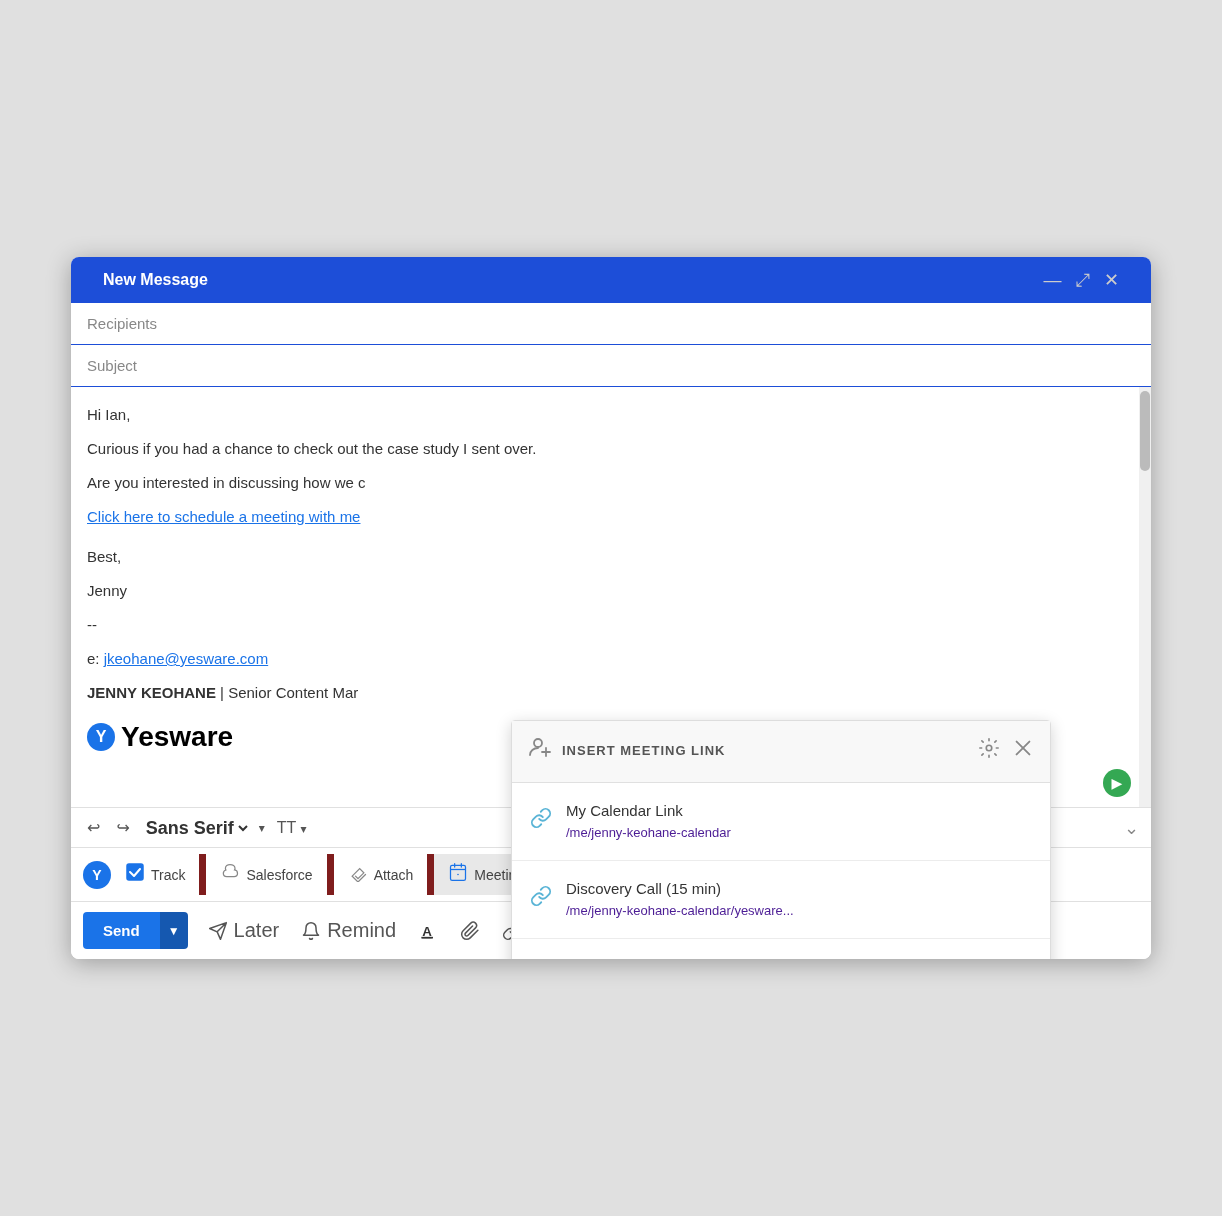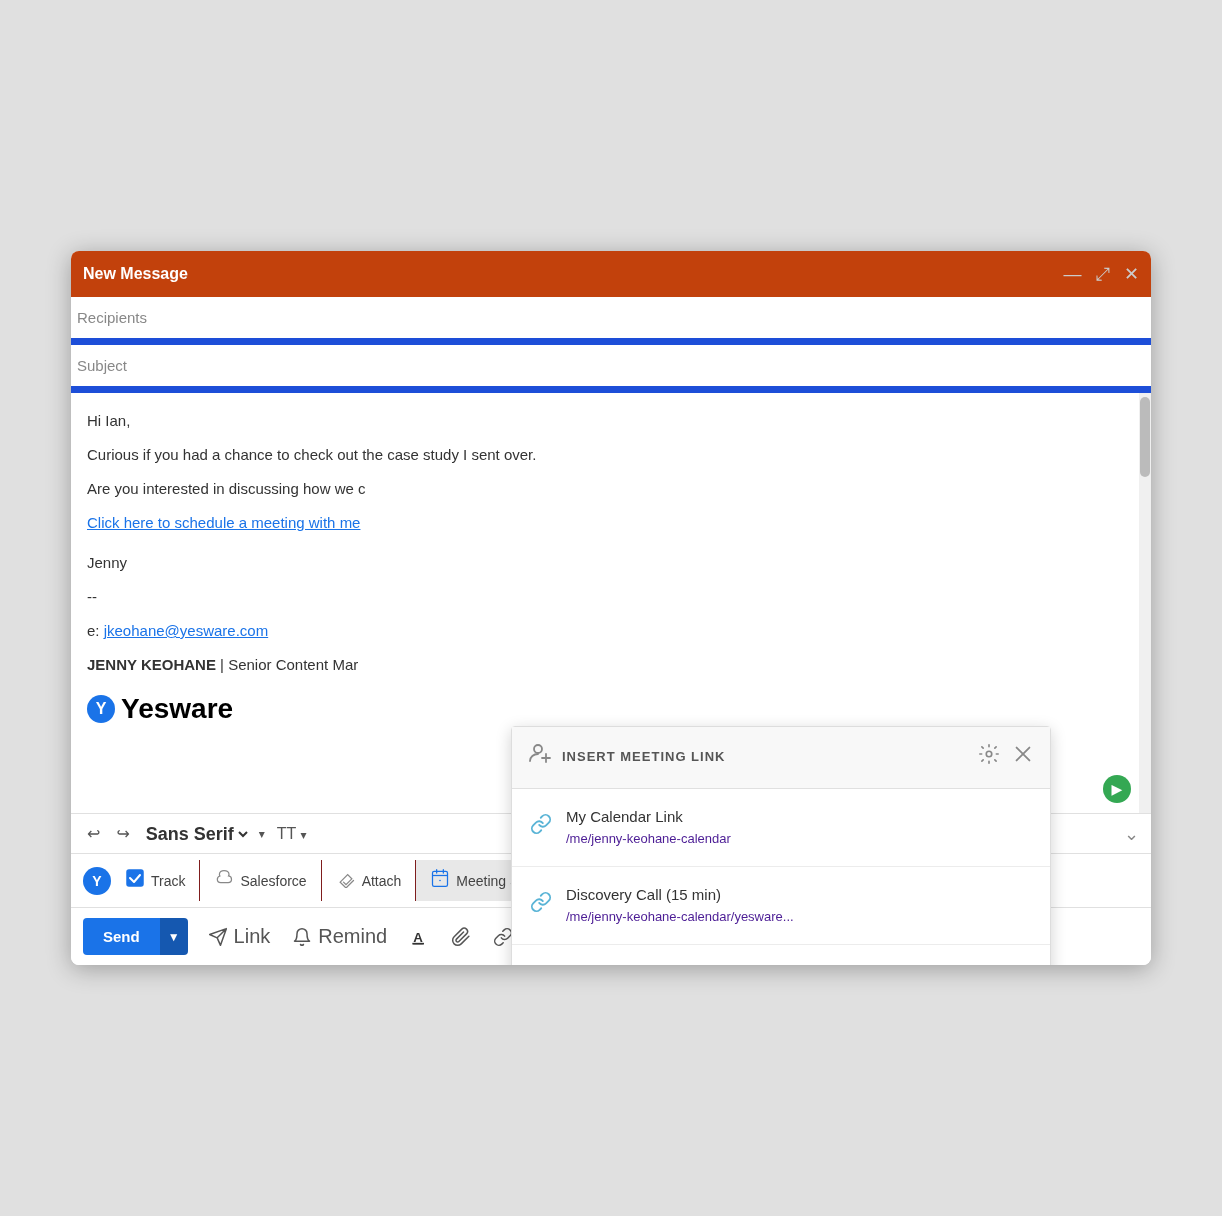--- a/index.html
+++ b/index.html
@@ -13,23 +13,23 @@
     }
     .compose-window {
       width: 1080px;
       background: #fff;
       border-radius: 8px;
       box-shadow: 0 4px 24px rgba(0,0,0,0.3);
       overflow: hidden;
       position: relative;
     }
     .title-bar {
-      background: #c2410c;
+      background: #1d4ed8;
       color: #fff;
-      padding: 12px 12px;
+      padding: 12px 32px;
       display: flex;
       align-items: center;
       justify-content: space-between;
       text-align: center;
     }
     .title-bar-title {
       font-size: 16px;
       font-weight: 600;
     }
     .title-bar-controls {
@@ -38,22 +38,22 @@
       align-items: center;
     }
     .title-bar-controls span {
       cursor: pointer;
       font-size: 18px;
       color: #ccc;
     }
     .field-row {
       display: flex;
       align-items: center;
-      padding: 12px 6px;
-      border-bottom: 7px solid #1d4ed8;
+      padding: 12px 16px;
+      border-bottom: 1px solid #1d4ed8;
     }
     .field-label {
       color: #888;
       font-size: 15px;
       min-width: 80px;
     }
     .field-input {
       flex: 1;
       border: none;
       outline: none;
@@ -227,21 +227,21 @@
     .action-btn {
       display: flex;
       align-items: center;
       gap: 6px;
       padding: 8px 14px;
       font-size: 14px;
       color: #444;
       cursor: pointer;
       border: none;
       background: none;
-      border-right: 1px solid #7f1d1d;
+      border-right: 7px solid #7f1d1d;
     }
     .action-btn:last-child {
       border-right: none;
     }
     .action-btn.active {
       background: #e8e8e8;
     }
     .action-btn .btn-icon {
       font-size: 18px;
     }
@@ -351,20 +351,21 @@
     <div class="compose-body-text">
       <p>Hi Ian,</p>
       <p>Curious if you had a chance to check out the case study I sent over.</p>
       <p>
         <span>Are you interested in discussing how we c</span>
       </p>
       <p>
         <a href="#">Click here to schedule a meeting with me</a>
       </p>
       <div class="signature">
+        <p>Best,</p>
         <p>Jenny</p>
         <p>--</p>
         <p>
           <span>e:</span>
           <a href="#">jkeohane@yesware.com</a>
         </p>
         <p>
           <span class="sig-name">JENNY KEOHANE</span>
           <span> | Senior Content Mar</span>
         </p>
@@ -513,21 +514,21 @@
   <div class="bottom-toolbar">
     <div class="send-group">
       <button class="send-btn">Send</button>
       <button class="send-dropdown">▼</button>
     </div>
 
     <button class="bottom-icon-btn" style="gap:6px;display:flex;align-items:center;">
       <svg width="20" height="20" viewBox="0 0 24 24" fill="none">
         <path d="M22 2L11 13M22 2L15 22 11 13 2 9l20-7z" stroke="#555" stroke-width="1.8" stroke-linecap="round" stroke-linejoin="round" fill="none"></path>
       </svg>
-      <span>Link</span>
+      <span>Later</span>
     </button>
 
     <button class="bottom-icon-btn" style="gap:6px;display:flex;align-items:center;">
       <svg width="20" height="20" viewBox="0 0 24 24" fill="none">
         <path d="M18 8A6 6 0 0 0 6 8c0 7-3 9-3 9h18s-3-2-3-9M13.73 21a2 2 0 0 1-3.46 0" stroke="#555" stroke-width="1.8" stroke-linecap="round" stroke-linejoin="round" fill="none"></path>
       </svg>
       <span>Remind</span>
     </button>
 
     <button class="bottom-icon-btn underline-a">

